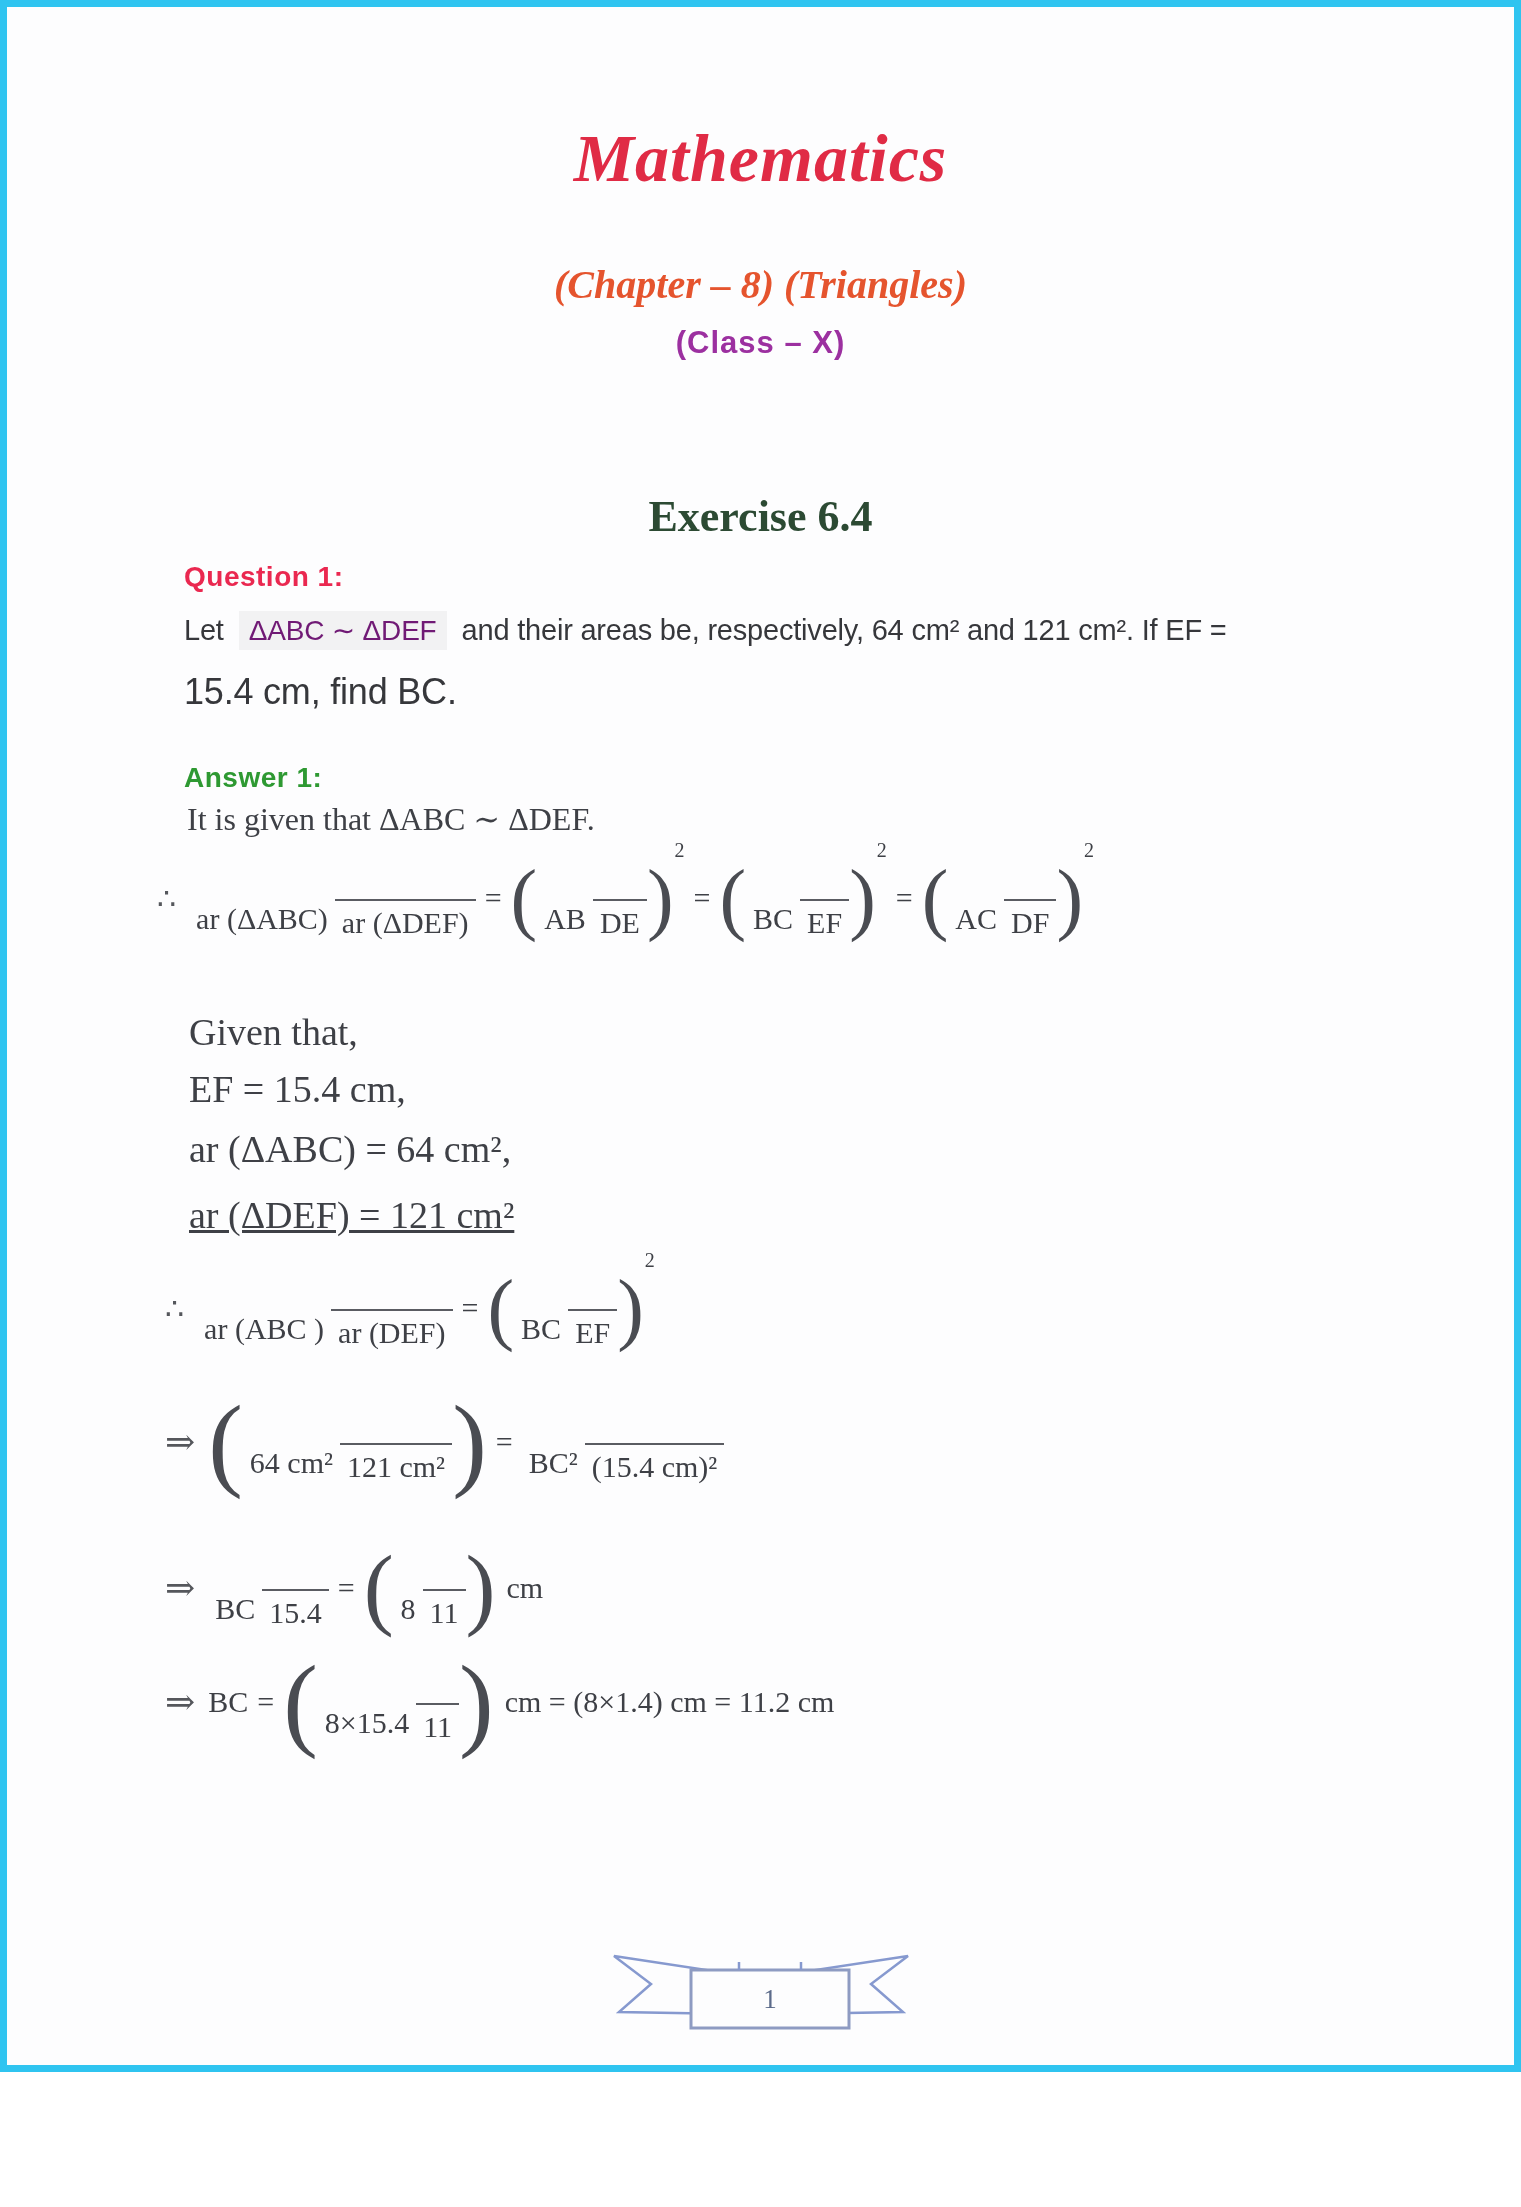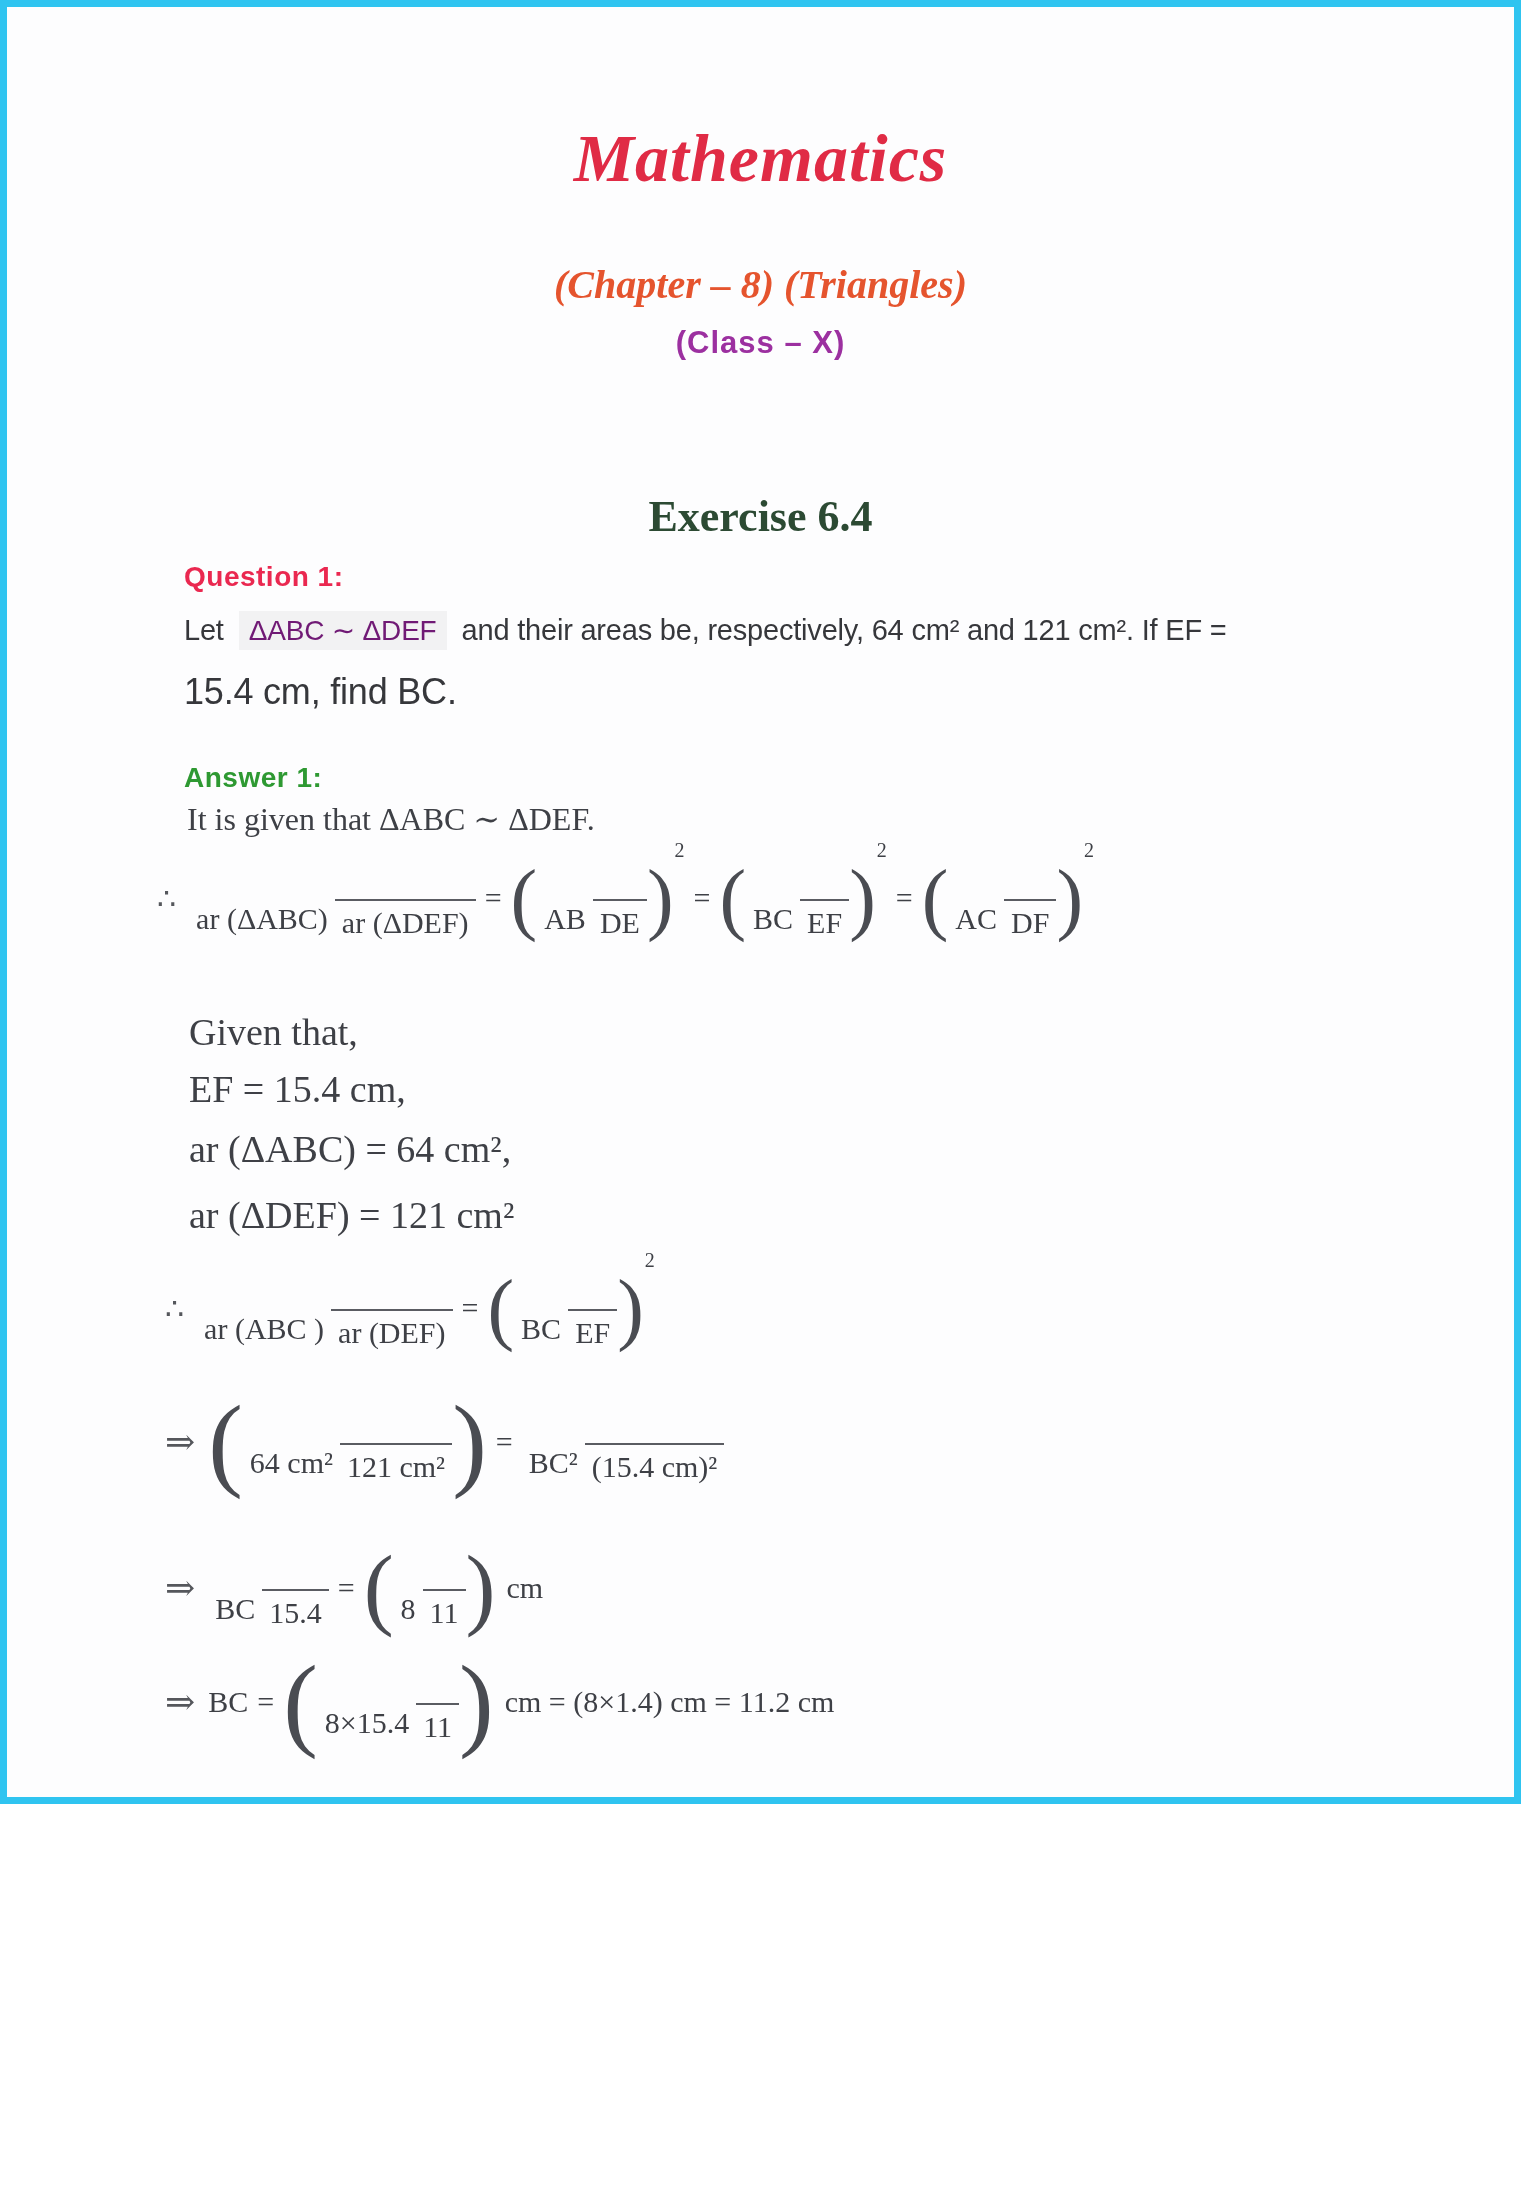--- a/index.html
+++ b/index.html
@@ -1,20 +1,20 @@
 <!DOCTYPE html>
 <html><head>
 <meta charset="utf-8">
 <style>
   * { margin: 0; padding: 0; box-sizing: border-box; }
   html, body { background: #ffffff; }
   .page {
     position: relative;
     width: 1521px;
-    height: 1804px;
+    height: 2072px;
     background: #fdfdfe;
     border: 7px solid #2fc4f0;
     overflow: hidden;
     font-family: "Liberation Sans", sans-serif;
     color: #303136;
   }
   .centered { position: absolute; left: 0; width: 100%; text-align: center; }
 
   .doc-title {
     top: 112px;
@@ -176,21 +176,21 @@
         <span class="den">DF</span>
       </span>
       <span class="bp bp-s">)</span>
       <span class="psup">2</span>
     </span>
   </div>
 
   <div class="given-line" style="top:1003px;">Given that,</div>
   <div class="given-line" style="top:1060px;">EF = 15.4 cm,</div>
   <div class="given-line" style="top:1120px;">ar (ΔABC) = 64 cm²,</div>
-  <div class="given-line" style="top:1186px;">ar (ΔDEF) = 121 cm²</div>
+  <div class="given-line" style="top:1186px;text-decoration:underline;">ar (ΔDEF) = 121 cm²</div>
 
   <div class="eq" style="left:158px; top:1258px;">
     <span class="sym">∴</span>
     <span class="frac">
       <span class="num">ar (ABC )</span>
       <span class="den">ar (DEF)</span>
     </span>
     <span>=</span>
     <span class="pgroup">
       <span class="bp bp-s">(</span>

